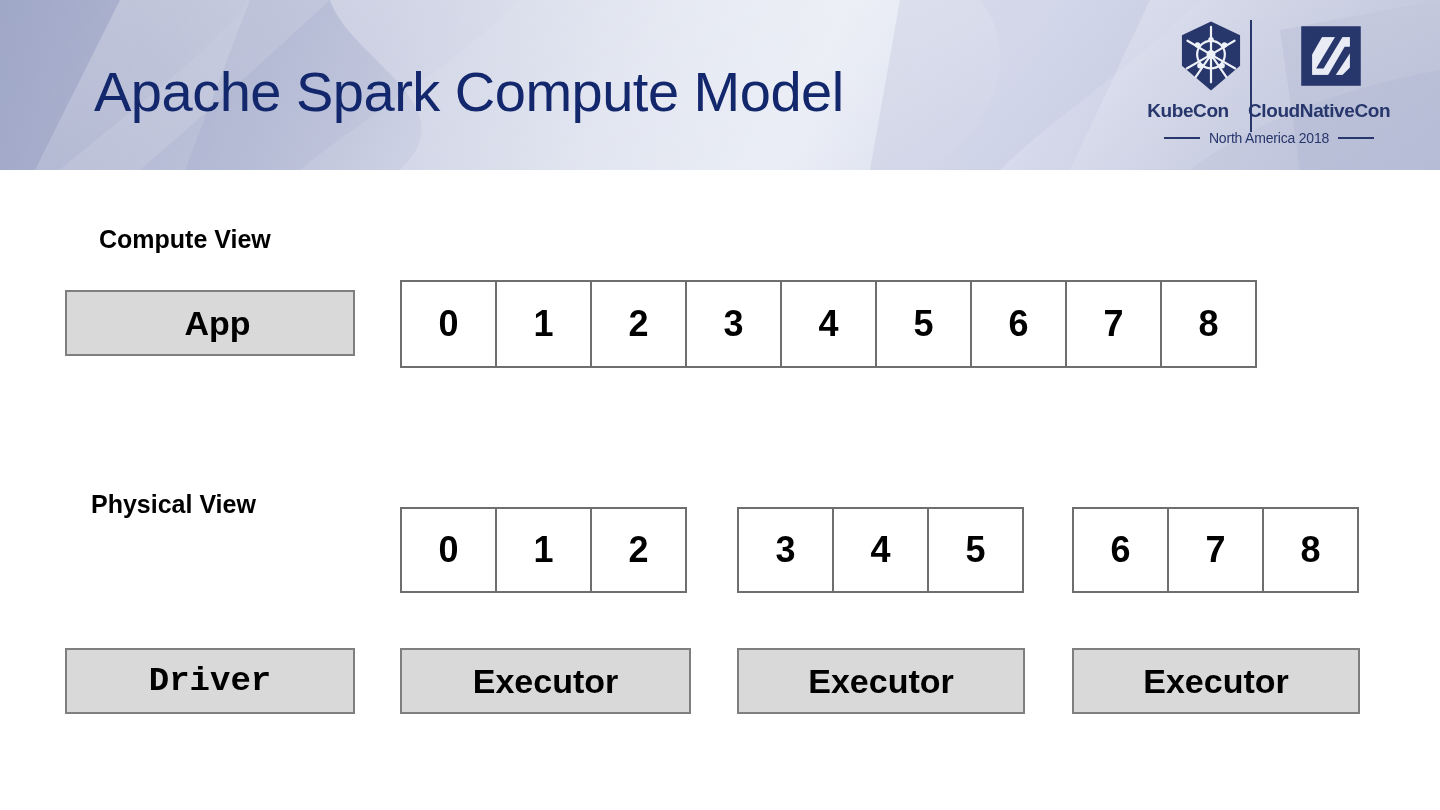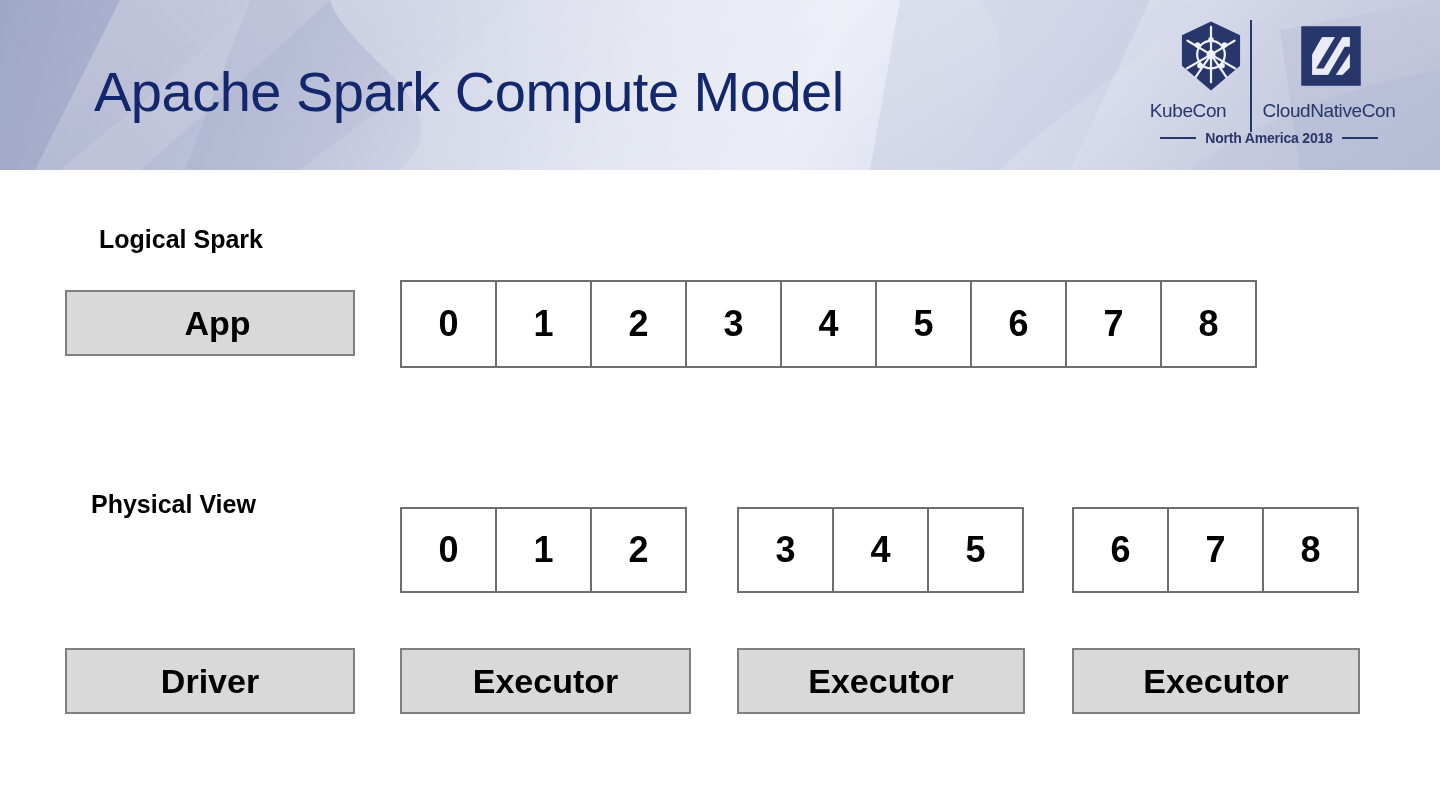--- a/index.html
+++ b/index.html
@@ -91,43 +91,43 @@
   .logo-words {
     position: absolute;
     left: 0;
     top: 82px;
     width: 282px;
     display: flex;
     align-items: baseline;
   }
   .logo-word {
     font-size: 19px;
-    font-weight: normal;
+    font-weight: bold;
     color: #27366b;
     letter-spacing: -0.4px;
   }
   .logo-word.kube { width: 120px; text-align: center; }
-  .logo-word.cncf { width: 162px; text-align: center; }
+  .logo-word.cncf { width: 162px; }
   .logo-sub {
     position: absolute;
     left: 0;
     top: 112px;
     width: 282px;
     display: flex;
     align-items: center;
     justify-content: center;
   }
   .logo-sub .rule {
     height: 2px;
     width: 36px;
     background: #27366b;
   }
   .logo-sub .sub-text {
     font-size: 14px;
-    font-weight: bold;
+    font-weight: normal;
     color: #27366b;
     margin: 0 9px;
     white-space: nowrap;
     letter-spacing: -0.2px;
   }
 
   
   .canvas {
     position: absolute;
     left: 0;
@@ -260,21 +260,21 @@
       <span class="rule"></span>
       <span class="sub-text">North America 2018</span>
       <span class="rule"></span>
     </div>
 
   </div>
 </div>
 
 <div class="canvas">
 
-  <div class="section-label label-logical">Logical Spark</div>
+  <div class="section-label label-logical">Compute View</div>
 
   <div class="node-box" style="left:65px; top:120px; width:290px; height:66px;padding-left:15px;">App</div>
 
   <div class="partition-strip" style="left:400px; top:110px;" id="logical-strip">
       <div class="partition-cell" style="width: 97px; height: 88px;">0</div>
       <div class="partition-cell" style="width: 97px; height: 88px;">1</div>
       <div class="partition-cell" style="width: 97px; height: 88px;">2</div>
       <div class="partition-cell" style="width: 97px; height: 88px;">3</div>
       <div class="partition-cell" style="width: 97px; height: 88px;">4</div>
       <div class="partition-cell" style="width: 97px; height: 88px;">5</div>
@@ -294,19 +294,19 @@
       <div class="partition-cell" style="width: 97px; height: 86px;">3</div>
       <div class="partition-cell" style="width: 97px; height: 86px;">4</div>
       <div class="partition-cell" style="width: 97px; height: 86px;">5</div>
     </div>
   <div class="partition-strip" style="left:1072px; top:337px;" id="phys-strip-2">
       <div class="partition-cell" style="width: 97px; height: 86px;">6</div>
       <div class="partition-cell" style="width: 97px; height: 86px;">7</div>
       <div class="partition-cell" style="width: 97px; height: 86px;">8</div>
     </div>
 
-  <div class="node-box" style="left:65px; top:478px; width:290px; height:66px;">Driver</div>
+  <div class="node-box" style="left:65px; top:478px; width:290px; height:66px;font-family:Liberation Mono, monospace;">Driver</div>
 
   <div class="node-box" style="left:400px; top:478px; width:291px; height:66px;">Executor</div>
   <div class="node-box" style="left:737px; top:478px; width:288px; height:66px;">Executor</div>
   <div class="node-box" style="left:1072px; top:478px; width:288px; height:66px;">Executor</div>
 
 </div>
 
 </body></html>

